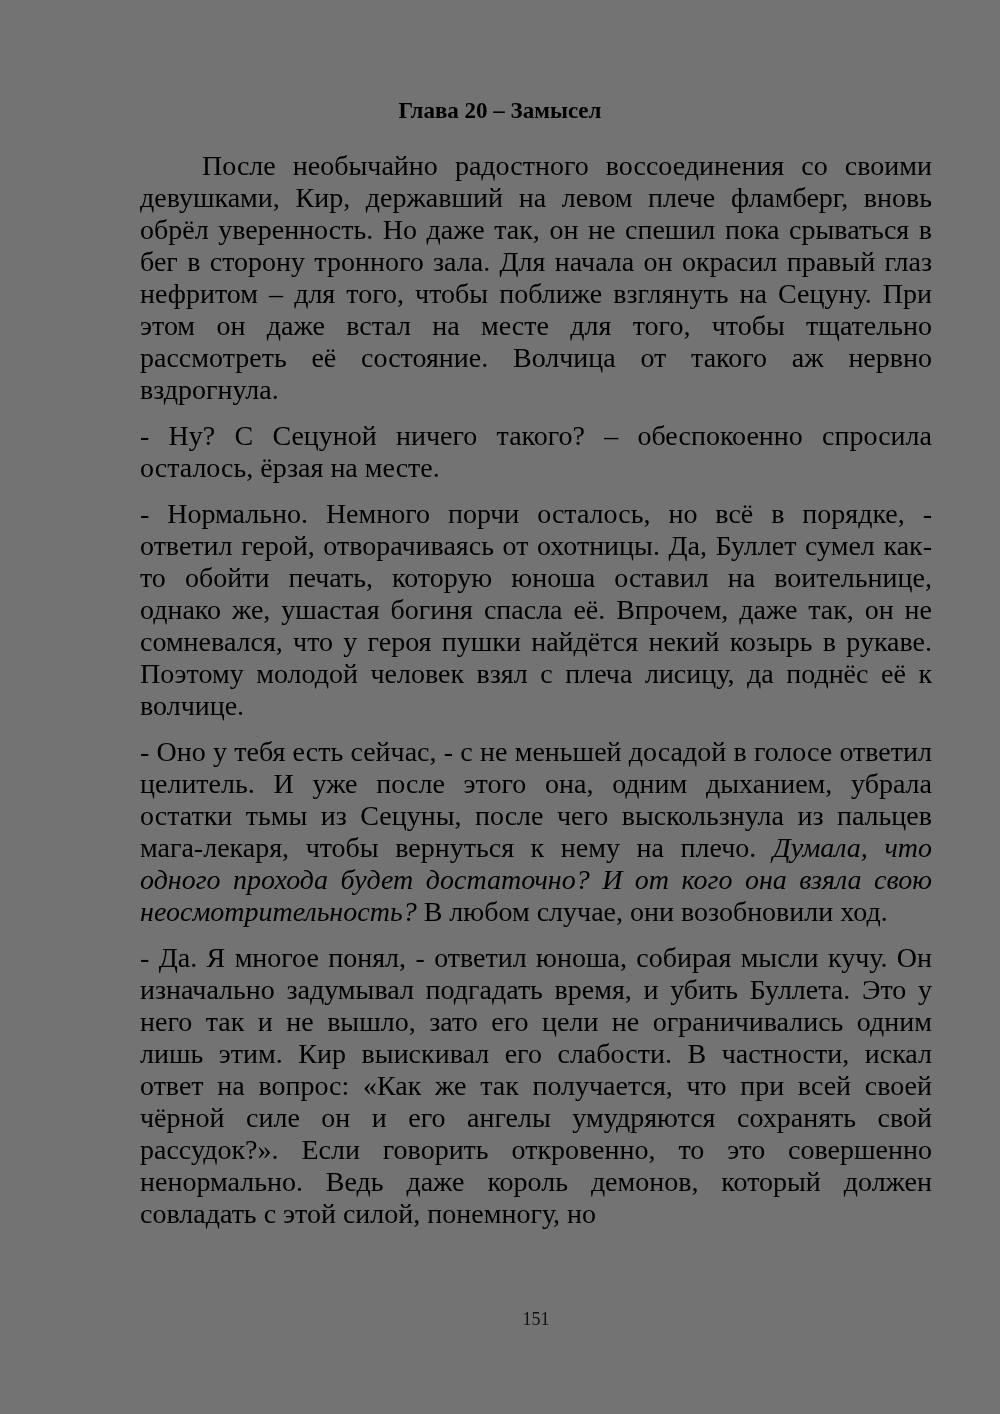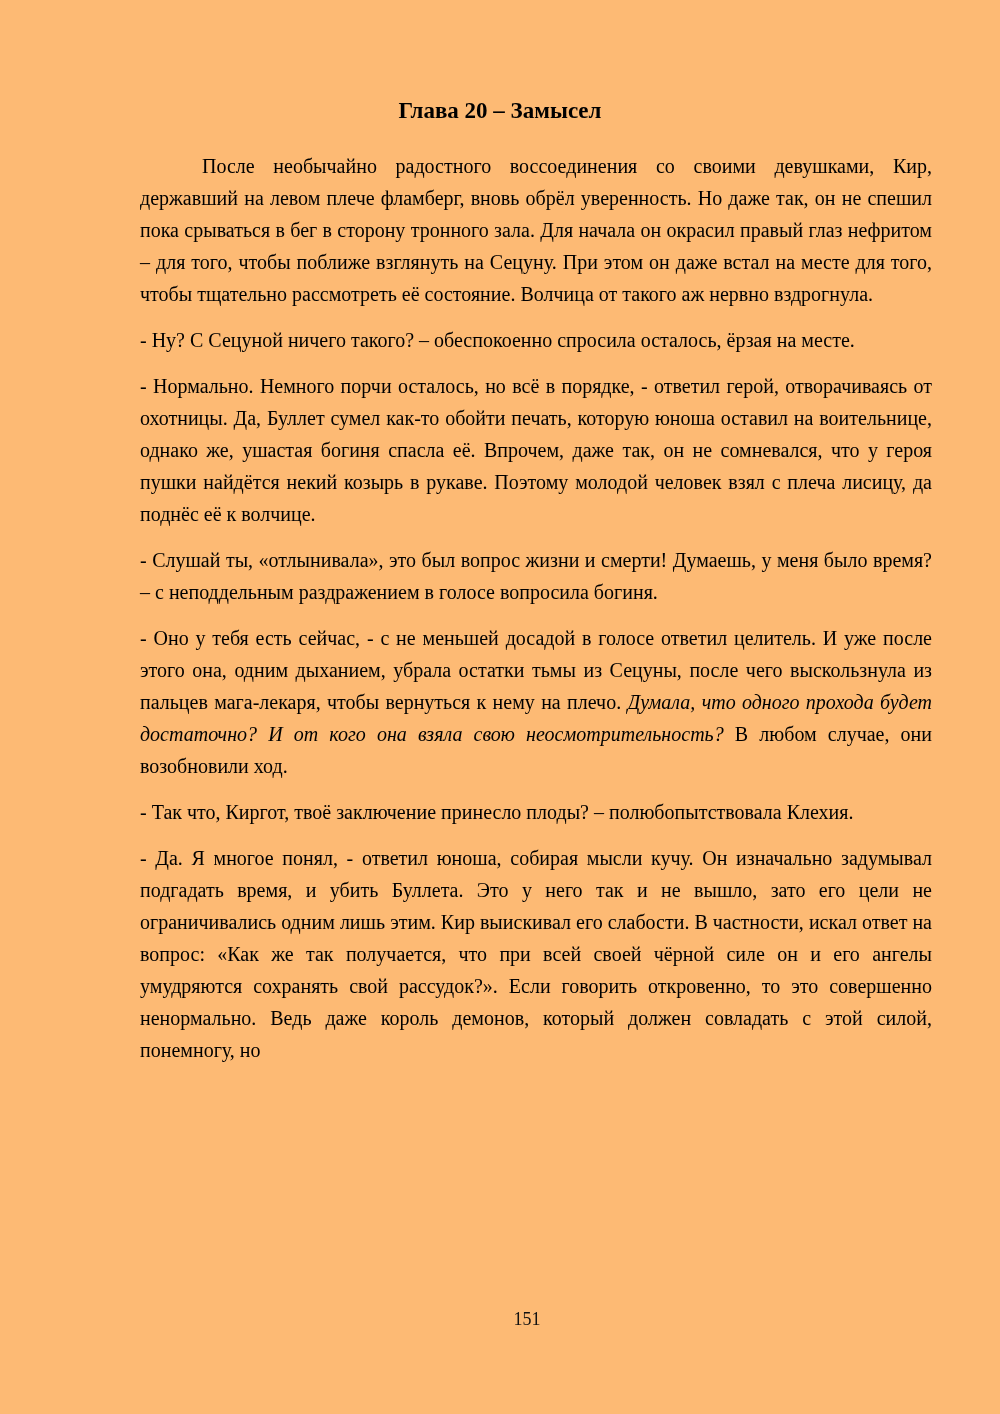--- a/index.html
+++ b/index.html
@@ -4,71 +4,69 @@
 <style>
   html, body {
     margin: 0;
     padding: 0;
     background: #ffffff;
   }
   .page {
     position: relative;
     width: 1000px;
     height: 1414px;
-    background: #fdba74;
+    background: #737373;
     color: #000000;
     font-family: "Liberation Serif", serif;
     overflow: hidden;
     box-sizing: border-box;
   }
   .chapter-title {
     margin: 0;
     padding-top: 96px;
     text-align: center;
     font-size: 23px;
     font-weight: bold;
     line-height: 30px;
     color: #000000;
   }
   .content {
     margin: 24px 68px 0 140px;
-    font-size: 20px;
+    font-size: 28px;
     line-height: 32px;
     text-align: justify;
   }
   .para {
     margin: 0 0 14px 0;
   }
   .para.indent {
     text-indent: 62px;
   }
   .italic {
     font-style: italic;
   }
   .page-number {
     position: absolute;
     top: 1308px;
-    left: 131px;
+    left: 140px;
     width: 792px;
     text-align: center;
     font-size: 18px;
     line-height: 22px;
     color: #111111;
   }
 </style>
 </head>
 <body>
 
 <div class="page">
   <h1 class="chapter-title">Глава 20 – Замысел</h1>
 
   <div class="content">
       <p class="para indent"><span>После необычайно радостного воссоединения со своими девушками, Кир, державший на левом плече фламберг, вновь обрёл уверенность. Но даже так, он не спешил пока срываться в бег в сторону тронного зала. Для начала он окрасил правый глаз нефритом – для того, чтобы поближе взглянуть на Сецуну. При этом он даже встал на месте для того, чтобы тщательно рассмотреть её состояние. Волчица от такого аж нервно вздрогнула.</span></p>
       <p class="para"><span>- Ну? С Сецуной ничего такого? – обеспокоенно спросила осталось, ёрзая на месте.</span></p>
       <p class="para"><span>- Нормально. Немного порчи осталось, но всё в порядке, - ответил герой, отворачиваясь от охотницы. Да, Буллет сумел как-то обойти печать, которую юноша оставил на воительнице, однако же, ушастая богиня спасла её. Впрочем, даже так, он не сомневался, что у героя пушки найдётся некий козырь в рукаве. Поэтому молодой человек взял с плеча лисицу, да поднёс её к волчице.</span></p>
-      <p class="para"><span>- Слушай ты, «отлынивала», это был вопрос жизни и смерти! Думаешь, у меня было время? – с неподдельным раздражением в голосе вопросила богиня.</span></p>
       <p class="para"><span>- Оно у тебя есть сейчас, - с не меньшей досадой в голосе ответил целитель. И уже после этого она, одним дыханием, убрала остатки тьмы из Сецуны, после чего выскользнула из пальцев мага-лекаря, чтобы вернуться к нему на плечо. </span><span class="italic">Думала, что одного прохода будет достаточно? И от кого она взяла свою неосмотрительность?</span><span> В любом случае, они возобновили ход.</span></p>
-      <p class="para"><span>- Так что, Киргот, твоё заключение принесло плоды? – полюбопытствовала Клехия.</span></p>
       <p class="para"><span>- Да. Я многое понял, - ответил юноша, собирая мысли кучу. Он изначально задумывал подгадать время, и убить Буллета. Это у него так и не вышло, зато его цели не ограничивались одним лишь этим. Кир выискивал его слабости. В частности, искал ответ на вопрос: «Как же так получается, что при всей своей чёрной силе он и его ангелы умудряются сохранять свой рассудок?». Если говорить откровенно, то это совершенно ненормально. Ведь даже король демонов, который должен совладать с этой силой, понемногу, но</span></p>
     </div>
 
   <div class="page-number">151</div>
 </div>
 
 </body></html>

